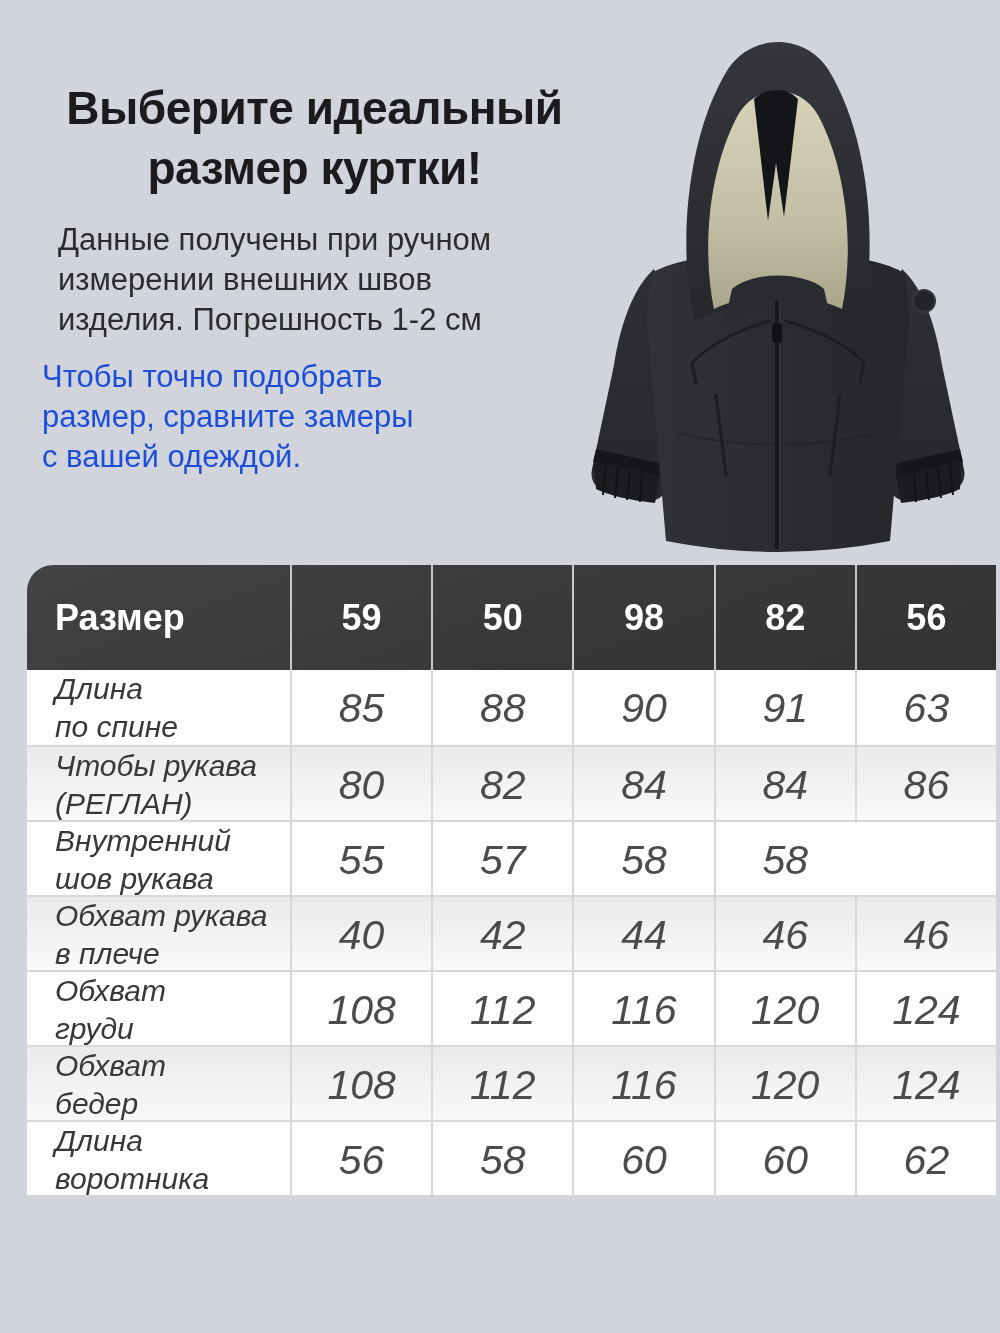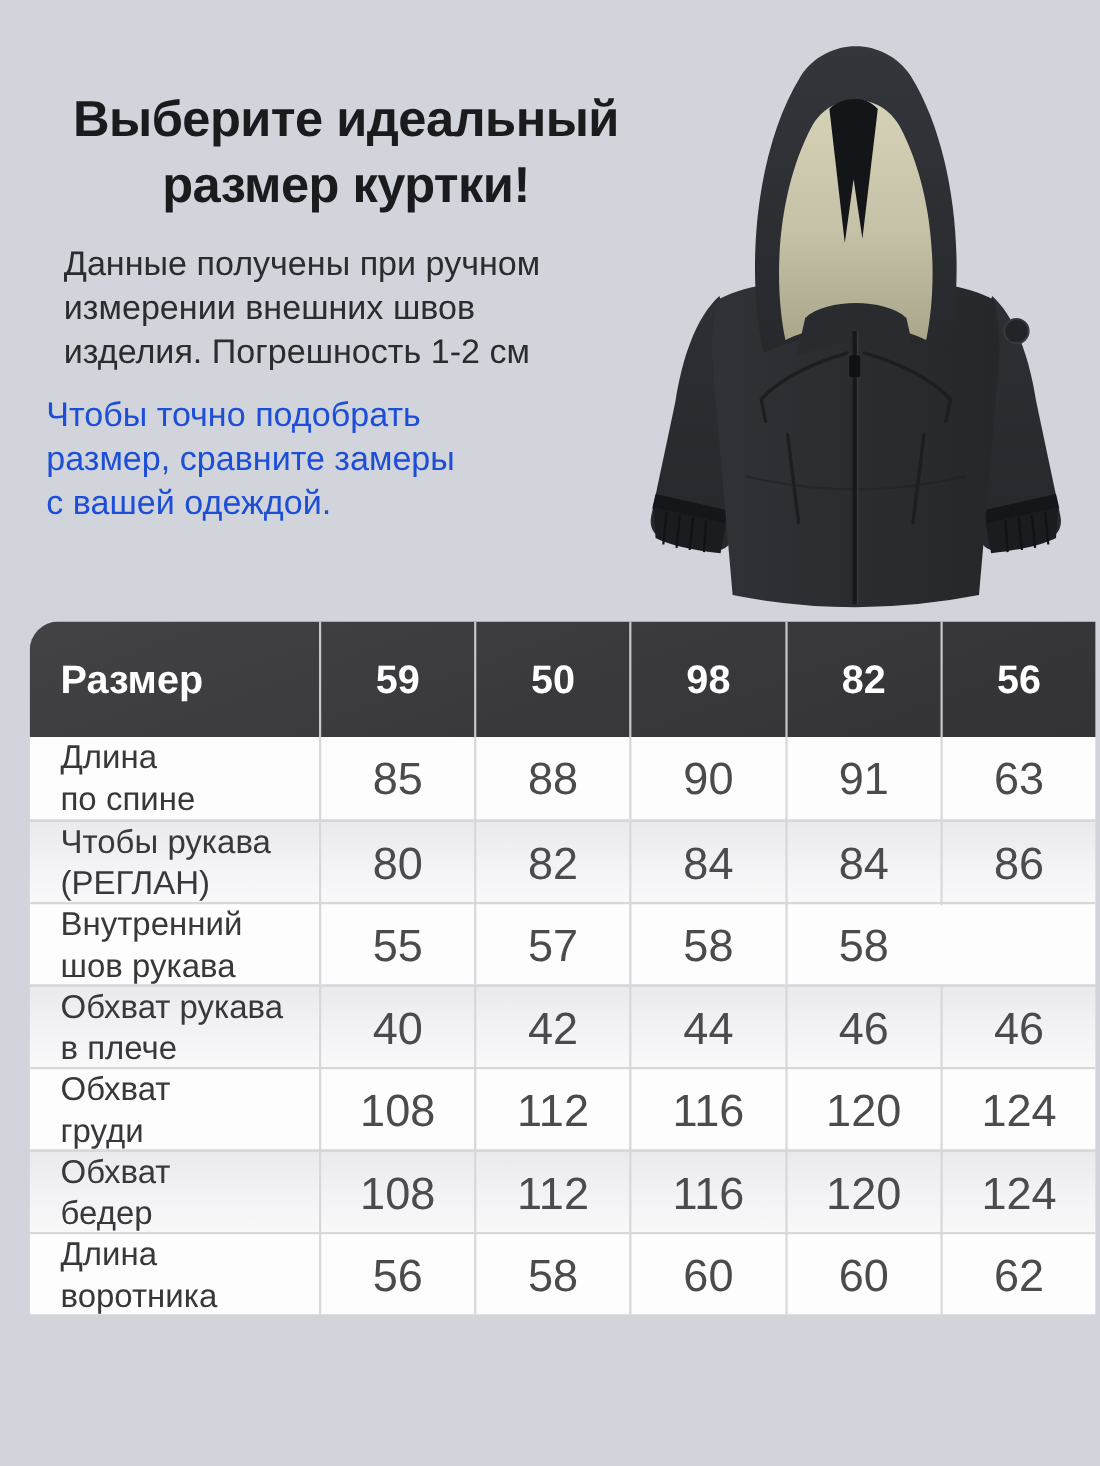--- a/index.html
+++ b/index.html
@@ -70,20 +70,21 @@
     grid-template-columns: 263px repeat(5, 1fr);
     box-sizing: border-box;
   }
   .t-row.t-head {
     height: 105px;
     background: linear-gradient(160deg, #434346 0%, #39393b 55%, #333335 100%);
   }
   .t-row.t-data {
     height: 75px;
     background: #fdfdfe;
+    font-style: italic;
   }
   .t-row.t-data.even {
     background: linear-gradient(180deg, #eaeaec 0%, #f3f3f5 55%, #f9f9fa 100%);
   }
   .t-row.t-data.bordered {
     border-top: 2px solid #d8d8da;
   }
   .t-cell {
     display: flex;
     align-items: center;

